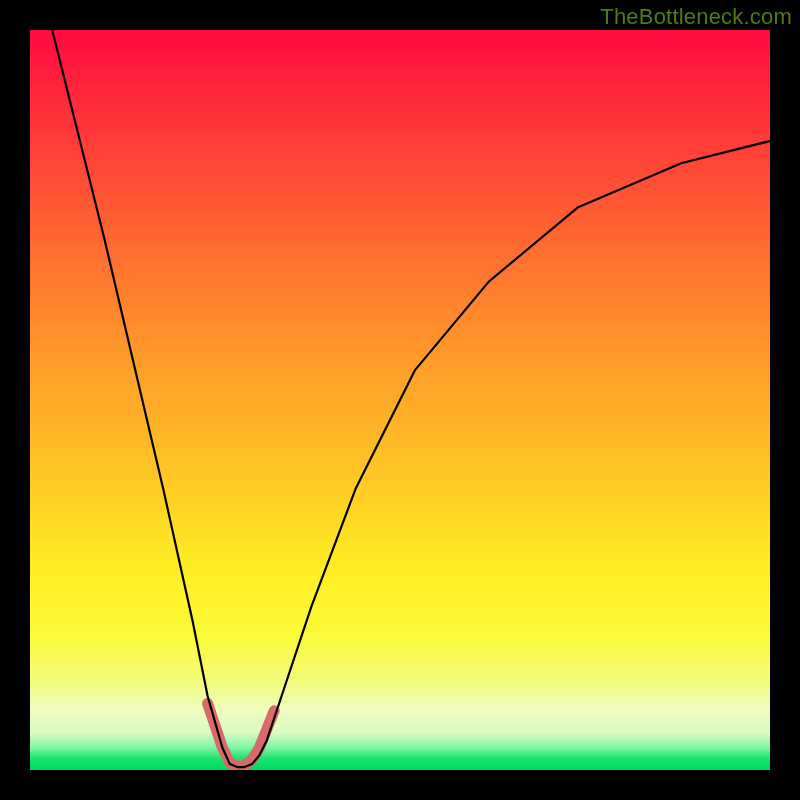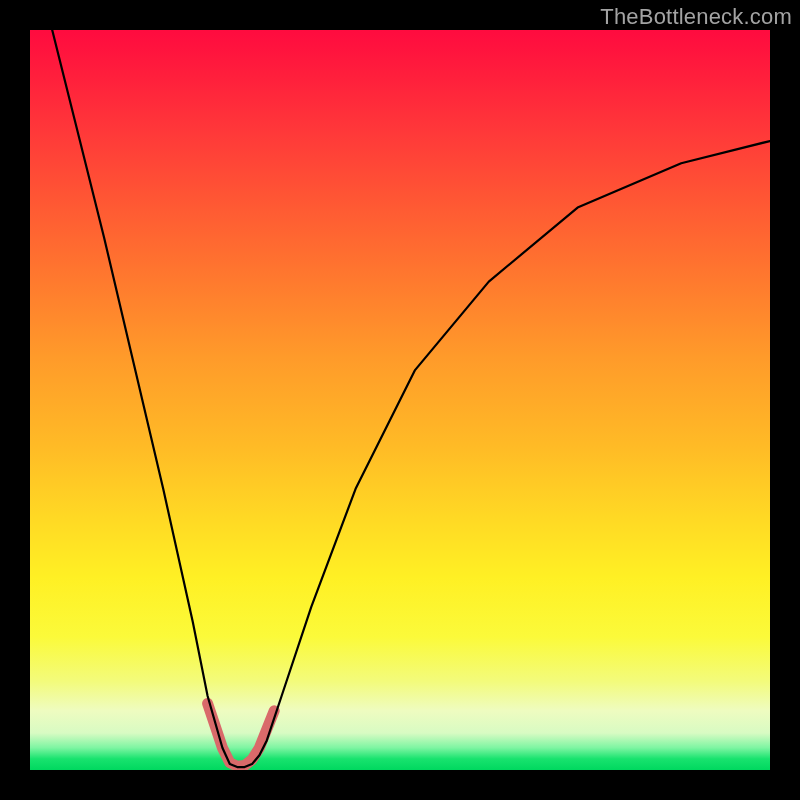--- a/index.html
+++ b/index.html
@@ -42,21 +42,21 @@
       #d8fbc3 95%,
       #7df5a2 97%,
       #18e36e 98.5%,
       #00d85f 100%
     );
   }
   .watermark {
     position: absolute;
     top: 4px;
     right: 8px;
-    color: #a3a3a3;
+    color: #4d7c0f;
     font-size: 22px;
     letter-spacing: 0.2px;
     user-select: none;
     font-weight: 500;
     text-align: right;
   }
   svg.curve {
     position: absolute;
     left: 0;
     top: 0;

